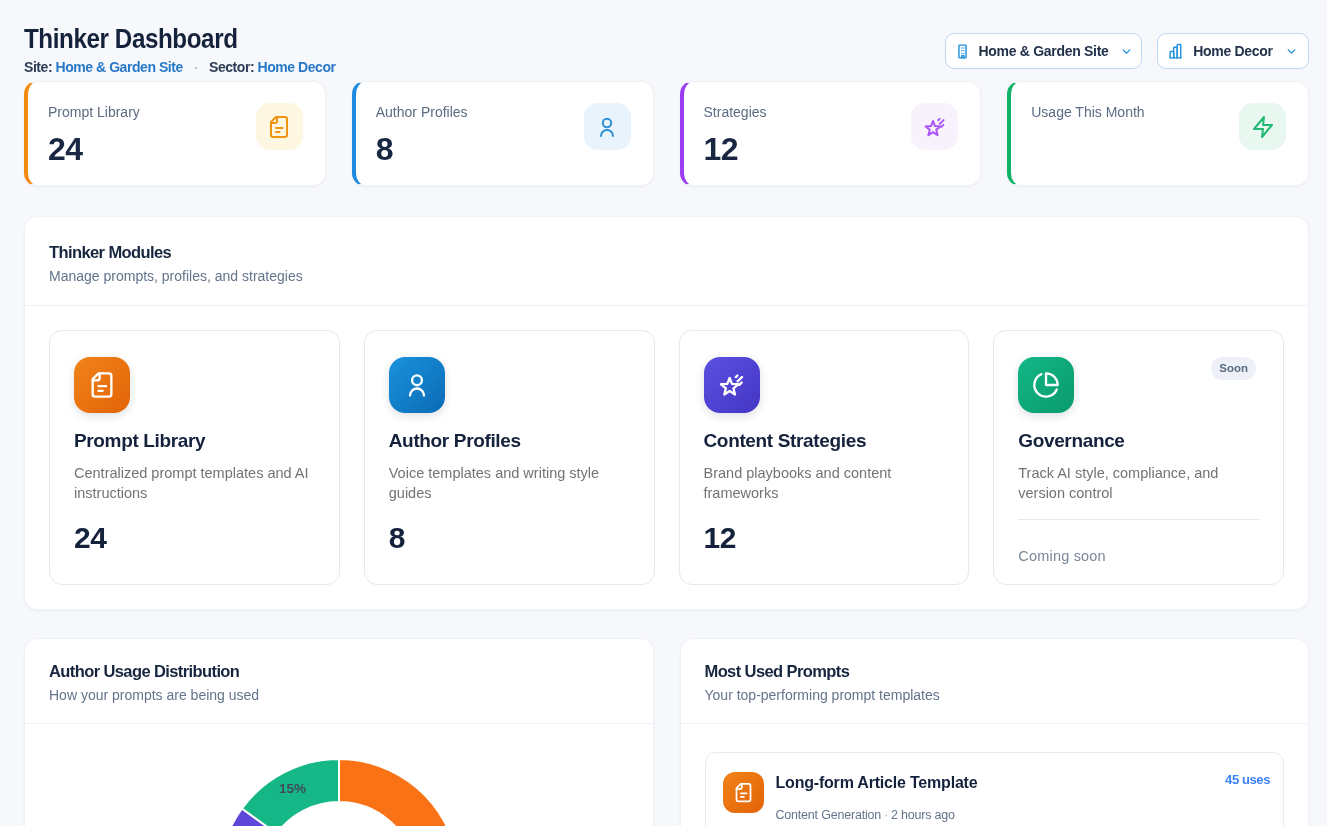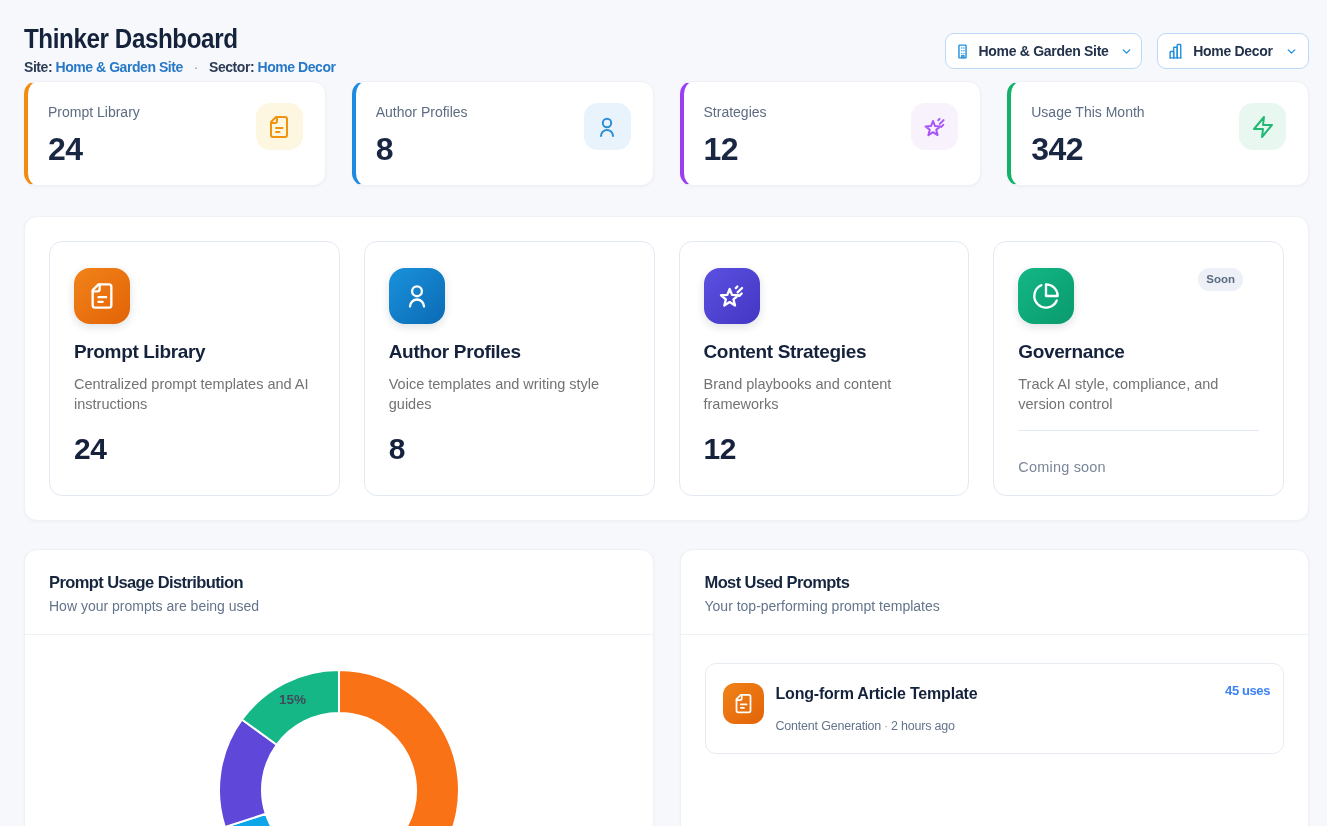--- a/index.html
+++ b/index.html
@@ -63,21 +63,21 @@
 }
 .mod .bigico { width:56px; height:56px; border-radius:16px; display:flex; align-items:center; justify-content:center;
   box-shadow:0 3px 8px rgba(22,34,60,.14); }
 .g-orange { background:linear-gradient(135deg,#f1831a,#e26306); }
 .g-blue   { background:linear-gradient(135deg,#1a92dc,#0b6ab4); }
 .g-purple { background:linear-gradient(135deg,#5a50e0,#4536c4); }
 .g-green  { background:linear-gradient(135deg,#13b787,#0a9a6c); }
 .mod .mt { margin-top:17px; font-size:19px; line-height:22px; font-weight:700; color:#15223c; letter-spacing:-0.35px; }
 .mod .md { margin-top:11px; font-size:14.5px; line-height:20px; color:#737373; }
 .mod .mn { margin-top:19px; font-size:30px; line-height:31px; font-weight:700; color:#15223c; letter-spacing:-0.5px; }
-.soon { position:absolute; top:26px; right:40px; background:#edf0f6; border-radius:999px;
+.soon { position:absolute; top:26px; right:27px; background:#edf0f6; border-radius:999px;
   padding:5px 8px; font-size:11.5px; line-height:13px; font-weight:700; color:#5b6b80; }
 .mod hr { border:none; border-top:1px solid #e3e9f2; margin:16px 0 0 0; }
 .coming { margin-top:28px; font-size:14.5px; color:#7a8699; letter-spacing:0.2px; }
 
 
 .bottom { display:grid; grid-template-columns:1fr 1fr; gap:26px; margin-top:28px; }
 .bcard { background:#fff; border:1px solid #eef1f6; border-radius:13px; height:420px; overflow:hidden;
   box-shadow:0 1px 3px rgba(22,34,60,.04); }
 .chartwrap { display:flex; justify-content:center; }
 .chartwrap svg { margin-top:25px; display:block; }
@@ -157,30 +157,33 @@
       <div class="num">12</div>
       <div class="ico bg-purple">
             <svg width="24" height="24" viewBox="0 0 24 24" fill="none" stroke="#a855f7" stroke-width="2" stroke-linecap="round" stroke-linejoin="round">
               <polygon points="10,6 12,11.05 17.42,11.39 13.23,14.85 14.59,20.11 10,17.2 5.41,20.11 6.77,14.85 2.58,11.39 8,11.05"></polygon>
               <path d="M15.3 5.2l1.3-1.3M16.8 8.9l3.8-3.8M18.3 11.9l2-2"></path>
             </svg>
           </div>
     </div>
     <div class="stat b-green">
       <div class="lbl">Usage This Month</div>
-      <div class="num">342</div>
       <div class="ico bg-green">
             <svg width="24" height="24" viewBox="0 0 24 24" fill="none" stroke="#21ba74" stroke-width="2" stroke-linecap="round" stroke-linejoin="round">
               <polygon points="13,2 3,14 12,14 11,22 21,10 12,10"></polygon>
             </svg>
           </div>
     </div>
   </div>
 
   <div class="panel">
+    <div class="panel-hd">
+      <div class="t">Thinker Modules</div>
+      <div class="s">Manage prompts, profiles, and strategies</div>
+    </div>
     <div class="panel-bd">
       <div class="modgrid">
         <div class="mod">
           <div class="bigico g-orange">
                 <svg width="28" height="28" viewBox="0 0 24 24" fill="none" stroke="#fff" stroke-width="2" stroke-linecap="round" stroke-linejoin="round">
                   <path d="M9 2h9a2 2 0 0 1 2 2v16a2 2 0 0 1-2 2H6a2 2 0 0 1-2-2V7z"></path>
                   <path d="M10 2v4a2 2 0 0 1-2 2H4"></path>
                   <path d="M9 13h6.5M9 17h3.5"></path>
                 </svg>
               </div>
@@ -223,21 +226,21 @@
           <hr>
           <div class="coming">Coming soon</div>
         </div>
       </div>
     </div>
   </div>
 
   <div class="bottom">
     <div class="bcard">
       <div class="panel-hd">
-        <div class="t">Prompt Usage Distribution</div>
+        <div class="t">Author Usage Distribution</div>
         <div class="s">How your prompts are being used</div>
       </div>
       <div class="chartwrap">
         <svg width="260" height="260" viewBox="0 0 260 260">
 
           <g stroke="#fff" stroke-width="2" stroke-linejoin="round">
             <path fill="#f97316" d="M130 10 A120 120 0 0 1 167.08 244.13 L153.79 203.23 A77 77 0 0 0 130 53 Z"></path>
             <path fill="#0ea5e9" d="M167.08 244.13 A120 120 0 0 1 15.87 167.08 L56.77 153.79 A77 77 0 0 0 153.79 203.23 Z"></path>
             <path fill="#5f48d9" d="M15.87 167.08 A120 120 0 0 1 32.92 59.47 L67.71 84.74 A77 77 0 0 0 56.77 153.79 Z"></path>
             <path fill="#16b786" d="M32.92 59.47 A120 120 0 0 1 130 10 L130 53 A77 77 0 0 0 67.71 84.74 Z"></path>

